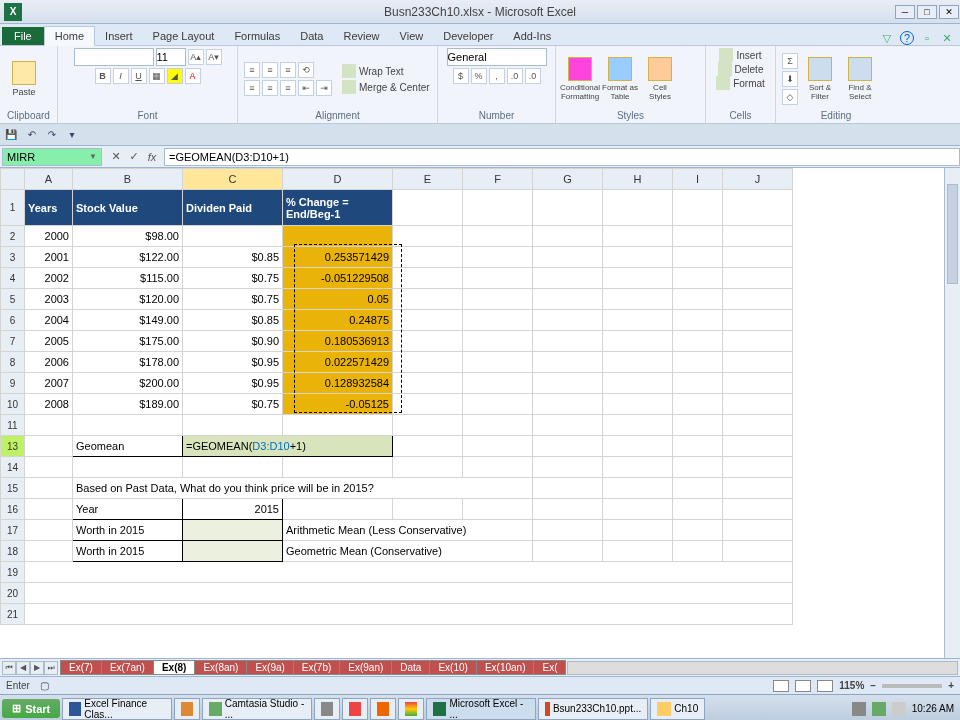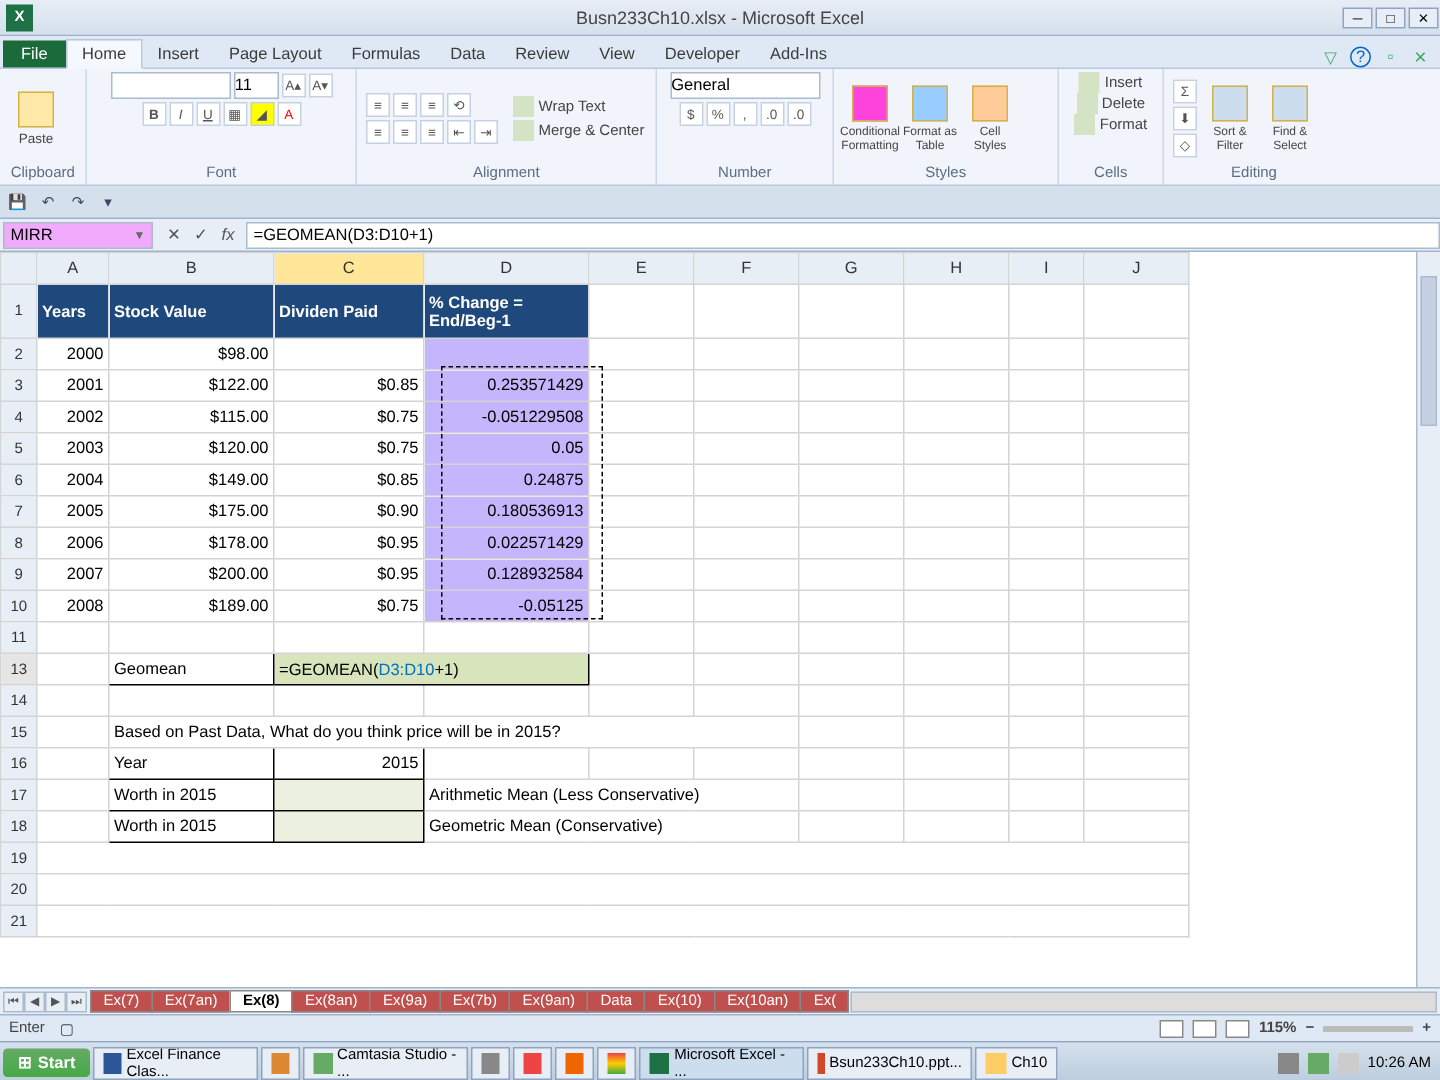--- a/index.html
+++ b/index.html
@@ -35,21 +35,21 @@
 .rrow { display: flex; gap: 2px; align-items: center; }
 .txt-btn { font-size: 10px; color: #444; display: flex; align-items: center; gap: 3px; }
 .txt-btn .ic { width: 14px; height: 14px; background: #d4e3c3; }
 
 
 .qat { height: 22px; background: #d5e0ed; border-bottom: 1px solid #9fb4cf; display: flex; align-items: center; padding: 0 4px; gap: 4px; }
 .qat span { width: 16px; height: 16px; display: flex; align-items: center; justify-content: center; font-size: 10px; color: #446; }
 
 
 .fbar { height: 22px; background: #e8eef5; border-bottom: 1px solid #9fb4cf; display: flex; align-items: center; }
-.name-box { width: 100px; height: 18px; border: 1px solid #abc; background: #f0abfc; margin: 0 2px; display: flex; align-items: center; padding: 0 4px; font-size: 11px; }
+.name-box { width: 100px; height: 18px; border: 1px solid #abc; background: #86efac; margin: 0 2px; display: flex; align-items: center; padding: 0 4px; font-size: 11px; }
 .name-box .dd { margin-left: auto; font-size: 8px; color: #666; }
 .fbar-btns { display: flex; gap: 2px; margin: 0 4px; }
 .fbar-btns span { width: 16px; height: 16px; display: flex; align-items: center; justify-content: center; font-size: 11px; color: #555; }
 .formula-input { flex: 1; height: 18px; border: 1px solid #abc; background: #fff; padding: 0 4px; font-size: 11px; display: flex; align-items: center; }
 
 
 .grid-wrap { position: relative; height: 490px; overflow: hidden; background: #fff; }
 .grid { border-collapse: collapse; table-layout: fixed; }
 .grid th, .grid td { border: 1px solid #d4d4d4; height: 21px; font-size: 11px; padding: 0 3px; overflow: hidden; white-space: nowrap; }
 .grid th { background: #e8eef5; font-weight: normal; color: #333; text-align: center; }
@@ -63,30 +63,30 @@
 .col-E { width: 70px; }
 .col-F { width: 70px; }
 .col-G { width: 70px; }
 .col-H { width: 70px; }
 .col-I { width: 50px; }
 .col-J { width: 70px; }
 .col-selected { background: #ffe699 !important; }
 
 .hdr-cell { background: #1f497d; color: #fff; font-weight: bold; }
 .hdr-cell.wrap { white-space: normal; line-height: 12px; height: 36px; }
-.data-green { background: #c4b5fd; }
+.data-green { background: #eab308; }
 .data-green-lt { background: #ebf1de; }
 .border-box { border: 1px solid #000 !important; }
 .txt-r { text-align: right; }
 .txt-l { text-align: left; }
 
 .editing { background: #d8e4bc; position: relative; font-family: Calibri, sans-serif; font-size: 11px; text-align: left; padding-left: 2px; }
 .editing .fn { color: #000; }
 .editing .ref { color: #0070c0; }
-.row-editing th.rowh { background: #e5e5e5; }
+.row-editing th.rowh { background: #bef264; }
 .marq { position: absolute; border: 1px dashed #000; pointer-events: none; }
 
 
 .sheettabs { height: 18px; background: #e8eef5; border-top: 1px solid #9fb4cf; display: flex; align-items: center; font-size: 10px; }
 .sheettabs .nav { display: flex; margin: 0 2px; }
 .sheettabs .nav span { width: 14px; height: 14px; display: flex; align-items: center; justify-content: center; color: #555; border: 1px solid #abc; font-size: 8px;}
 .sheet-tab { padding: 1px 8px; background: #c0504d; color: #fff; border: 1px solid #888; margin-right: -1px; font-size: 10px; }
 .sheet-tab.active { background: #fff; color: #000; font-weight: bold; }
 .hscroll { flex: 1; height: 14px; background: #ddd; margin: 0 2px; border: 1px solid #abc; position: relative; }
 

